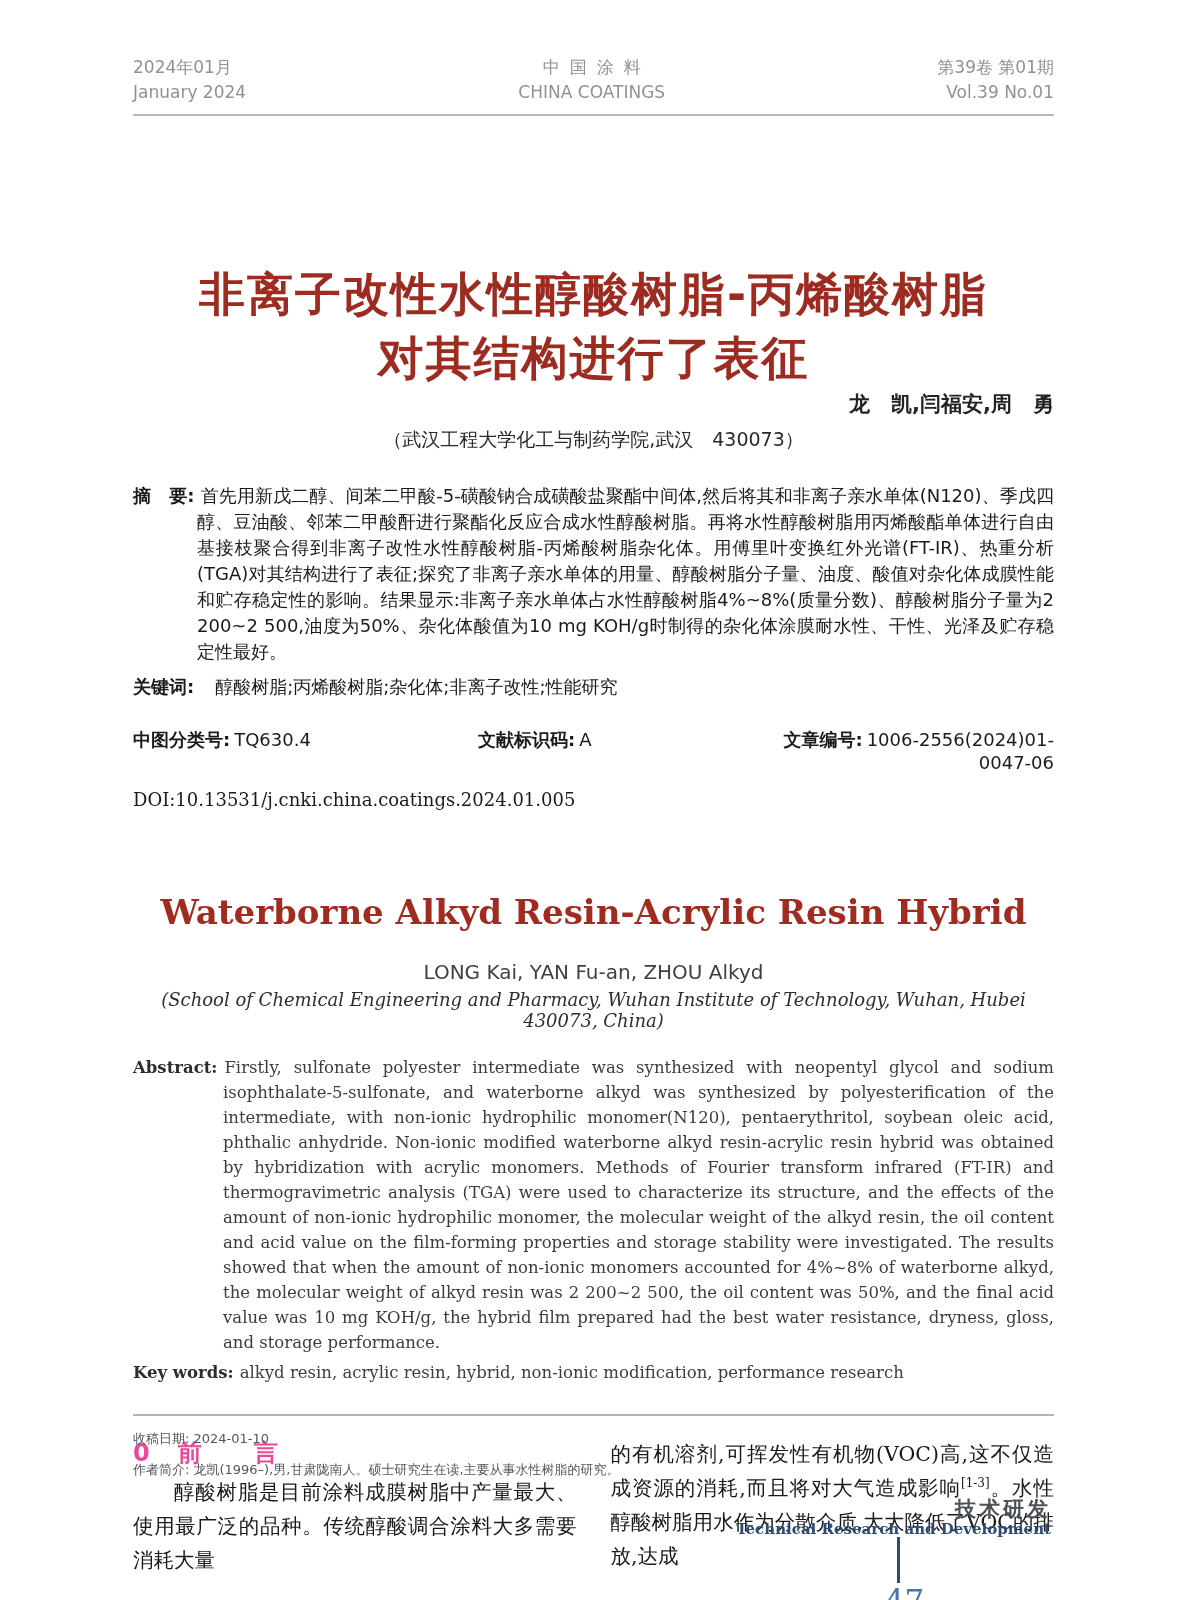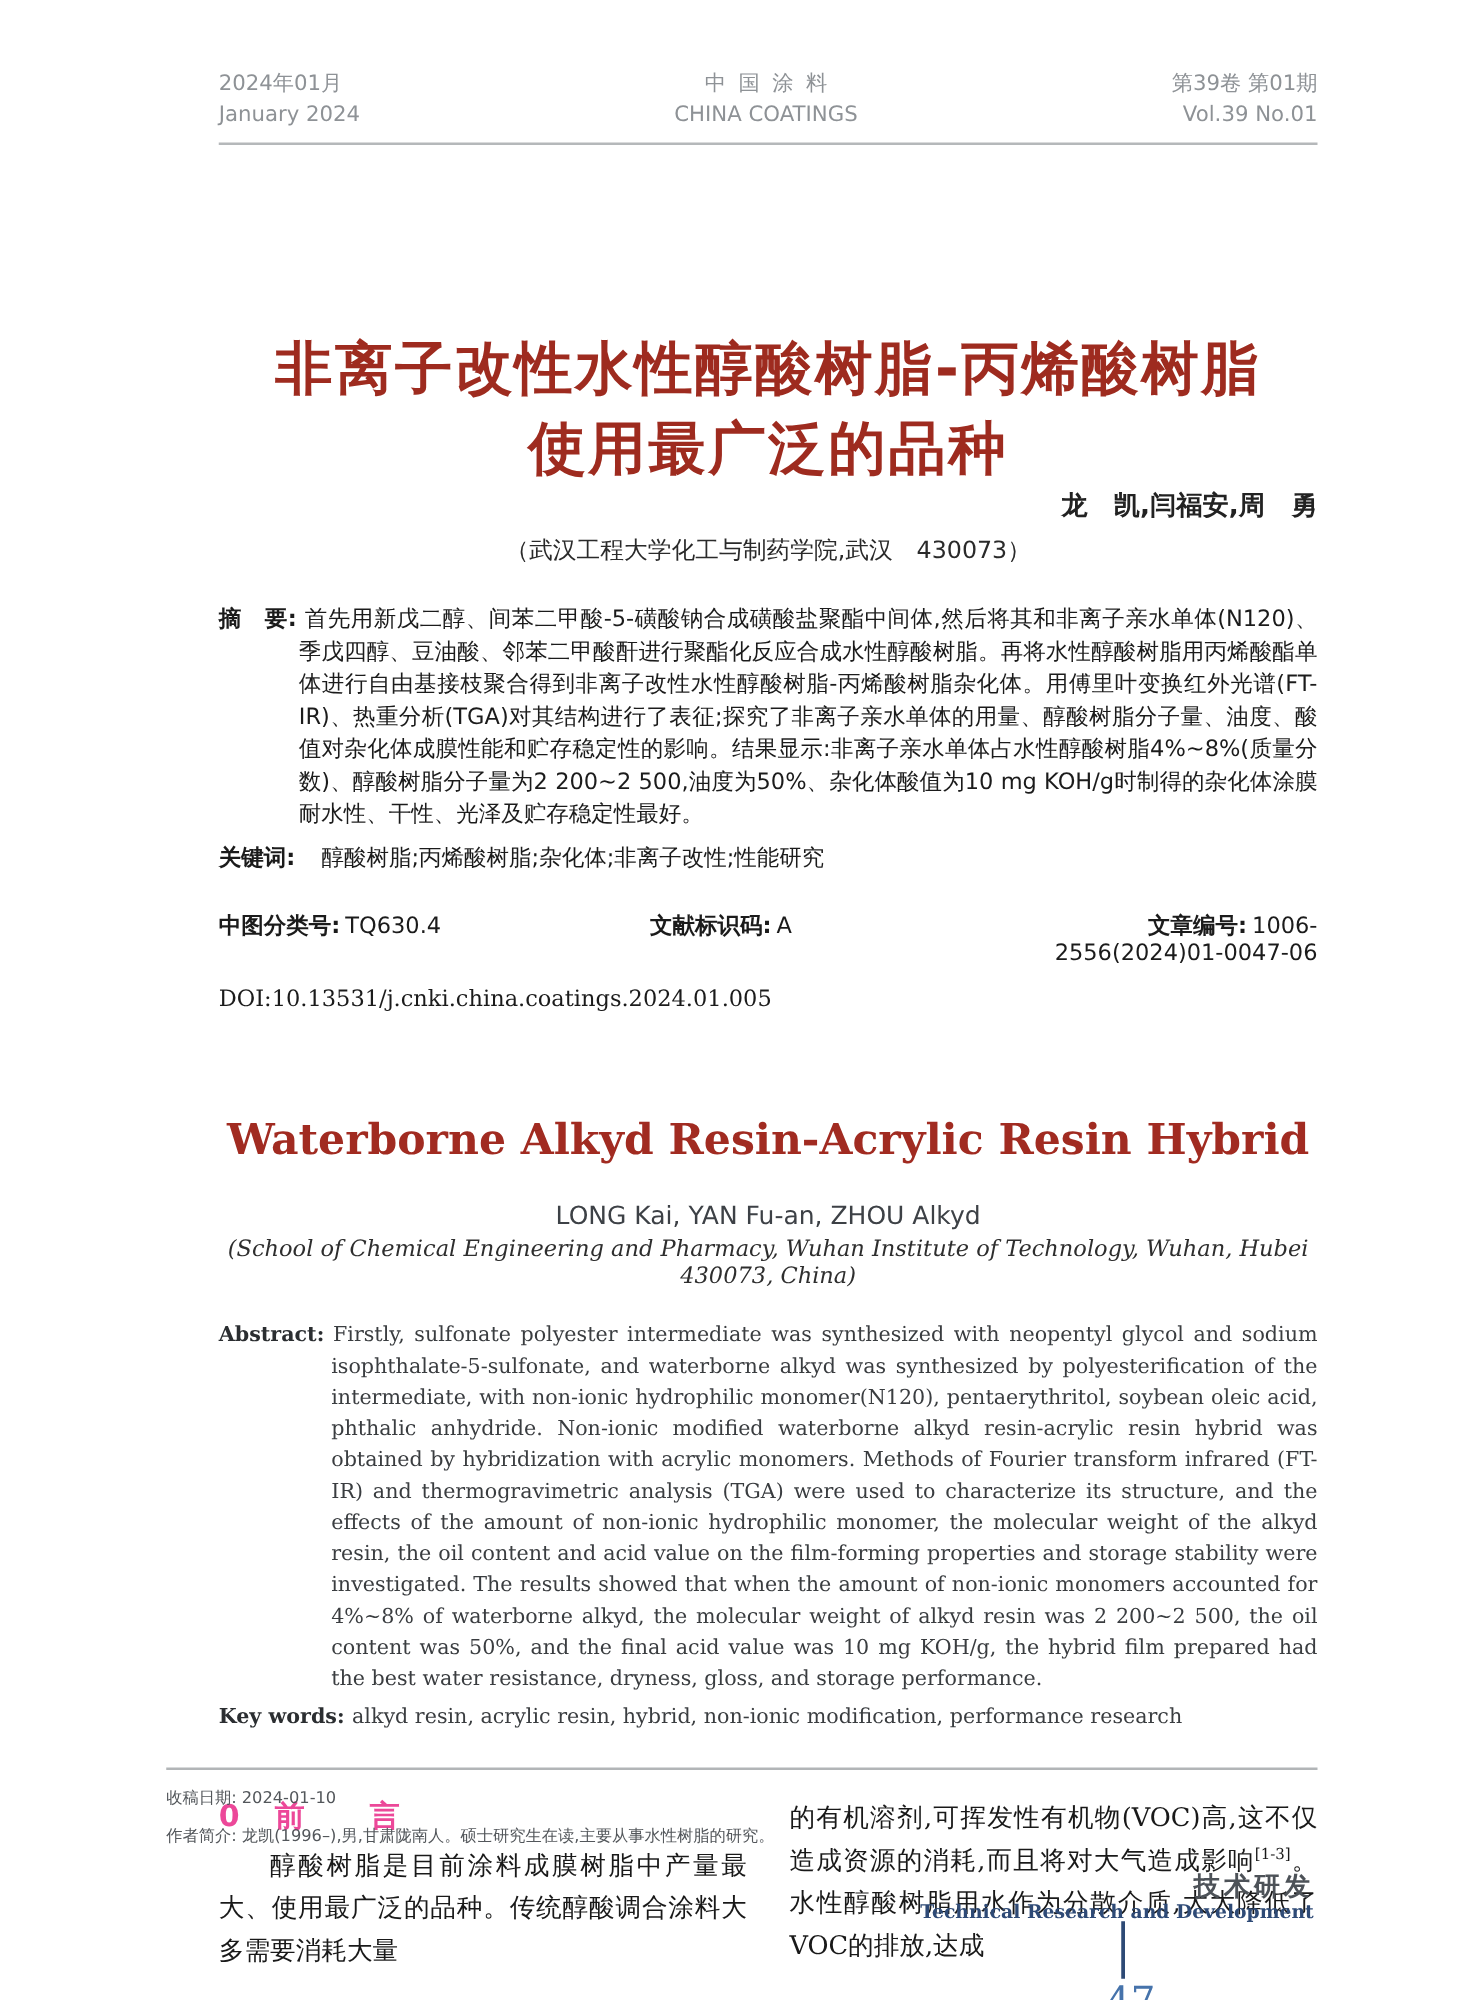--- a/index.html
+++ b/index.html
@@ -6,21 +6,20 @@
   html, body { background: #ffffff; }
   .page {
     position: relative;
     width: 1187px;
     height: 1600px;
     margin: 0 auto;
     background: #ffffff;
     overflow: hidden;
     font-family: "DejaVu Sans", "Liberation Sans", sans-serif;
     color: #1c1c1c;
-    padding-left: 42px;
   }
   .content { padding: 0 133px; }
 
   
   .header {
     display: flex;
     justify-content: space-between;
     align-items: flex-end;
     padding-top: 55px;
     padding-bottom: 9px;
@@ -239,21 +238,21 @@
         <div>CHINA COATINGS</div>
       </div>
       <div class="h-right">
         <div>第39卷 第01期</div>
         <div>Vol.39 No.01</div>
       </div>
     </div>
 
     <h1 class="title-cn">
       <div>非离子改性水性醇酸树脂-丙烯酸树脂</div>
-      <div>使用最广泛的品种</div>
+      <div>对其结构进行了表征</div>
     </h1>
 
     <div class="authors-cn">龙　凯,闫福安,周　勇</div>
     <div class="affil-cn">（武汉工程大学化工与制药学院,武汉　430073）</div>
 
     <p class="abstract-cn"><span class="lbl">摘　要:</span><span>首先用新戊二醇、间苯二甲酸-5-磺酸钠合成磺酸盐聚酯中间体,然后将其和非离子亲水单体(N120)、季戊四醇、豆油酸、邻苯二甲酸酐进行聚酯化反应合成水性醇酸树脂。再将水性醇酸树脂用丙烯酸酯单体进行自由基接枝聚合得到非离子改性水性醇酸树脂-丙烯酸树脂杂化体。用傅里叶变换红外光谱(FT-IR)、热重分析(TGA)对其结构进行了表征;探究了非离子亲水单体的用量、醇酸树脂分子量、油度、酸值对杂化体成膜性能和贮存稳定性的影响。结果显示:非离子亲水单体占水性醇酸树脂4%~8%(质量分数)、醇酸树脂分子量为2 200~2 500,油度为50%、杂化体酸值为10 mg KOH/g时制得的杂化体涂膜耐水性、干性、光泽及贮存稳定性最好。</span></p>
 
     <p class="keywords-cn"><span class="lbl">关键词:</span><span>醇酸树脂;丙烯酸树脂;杂化体;非离子改性;性能研究</span></p>
 
     <div class="meta-row">

